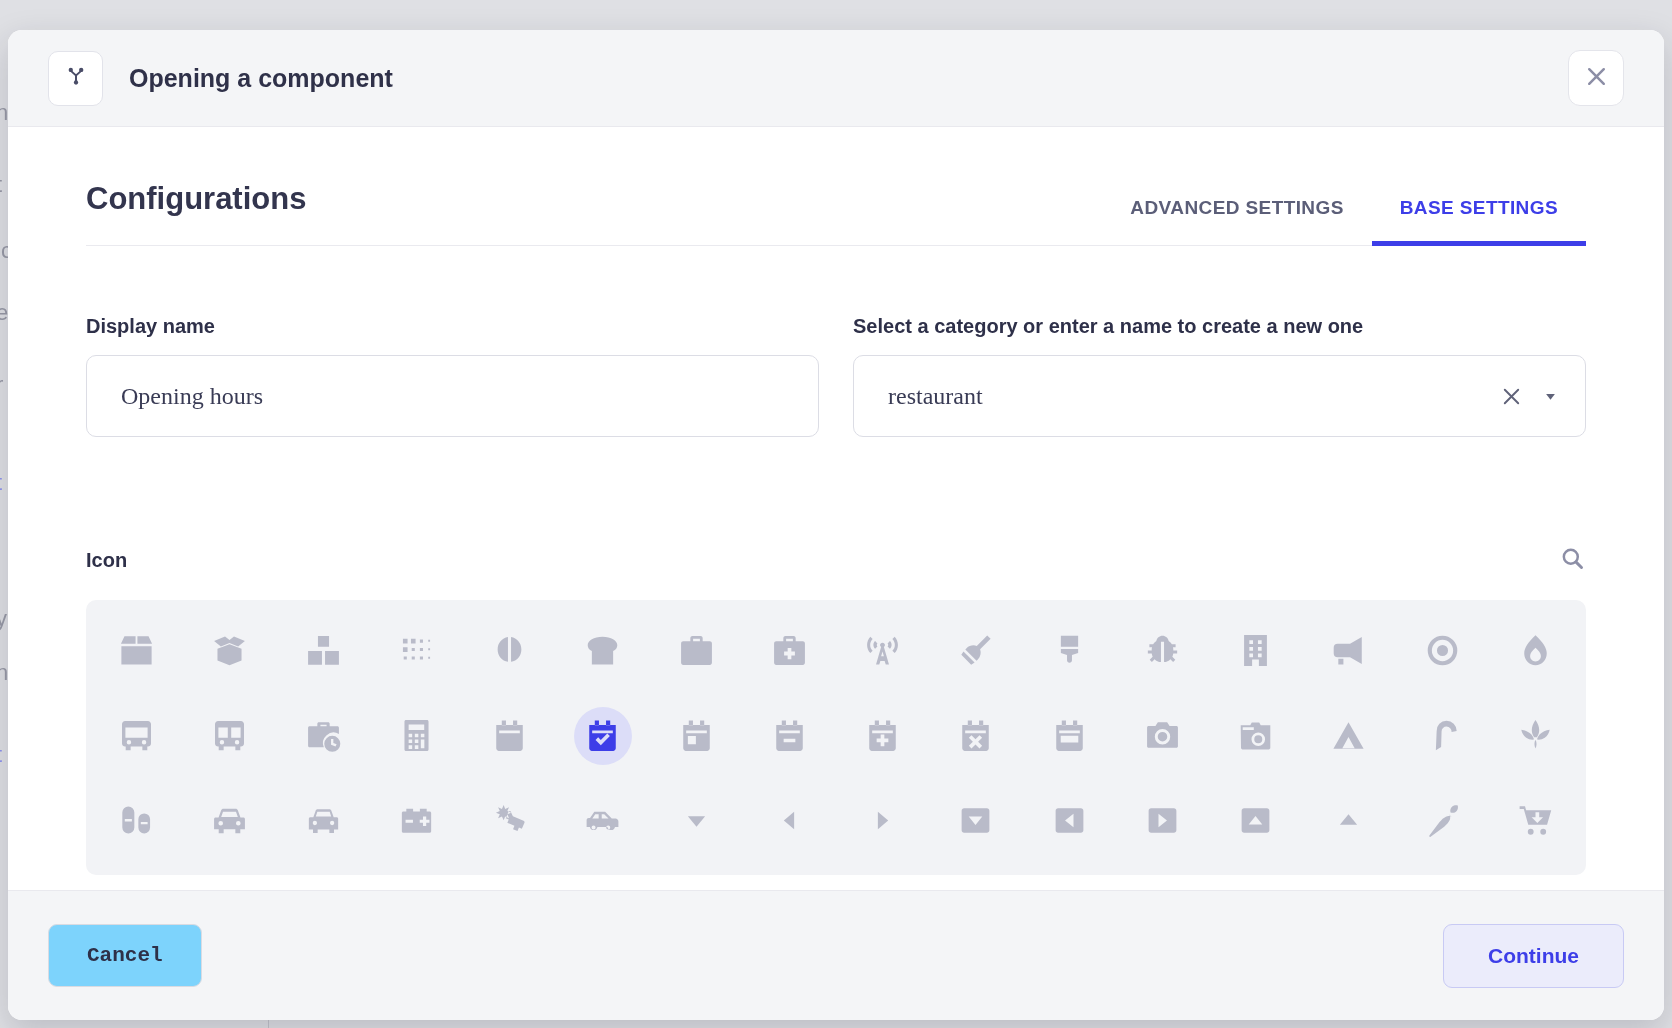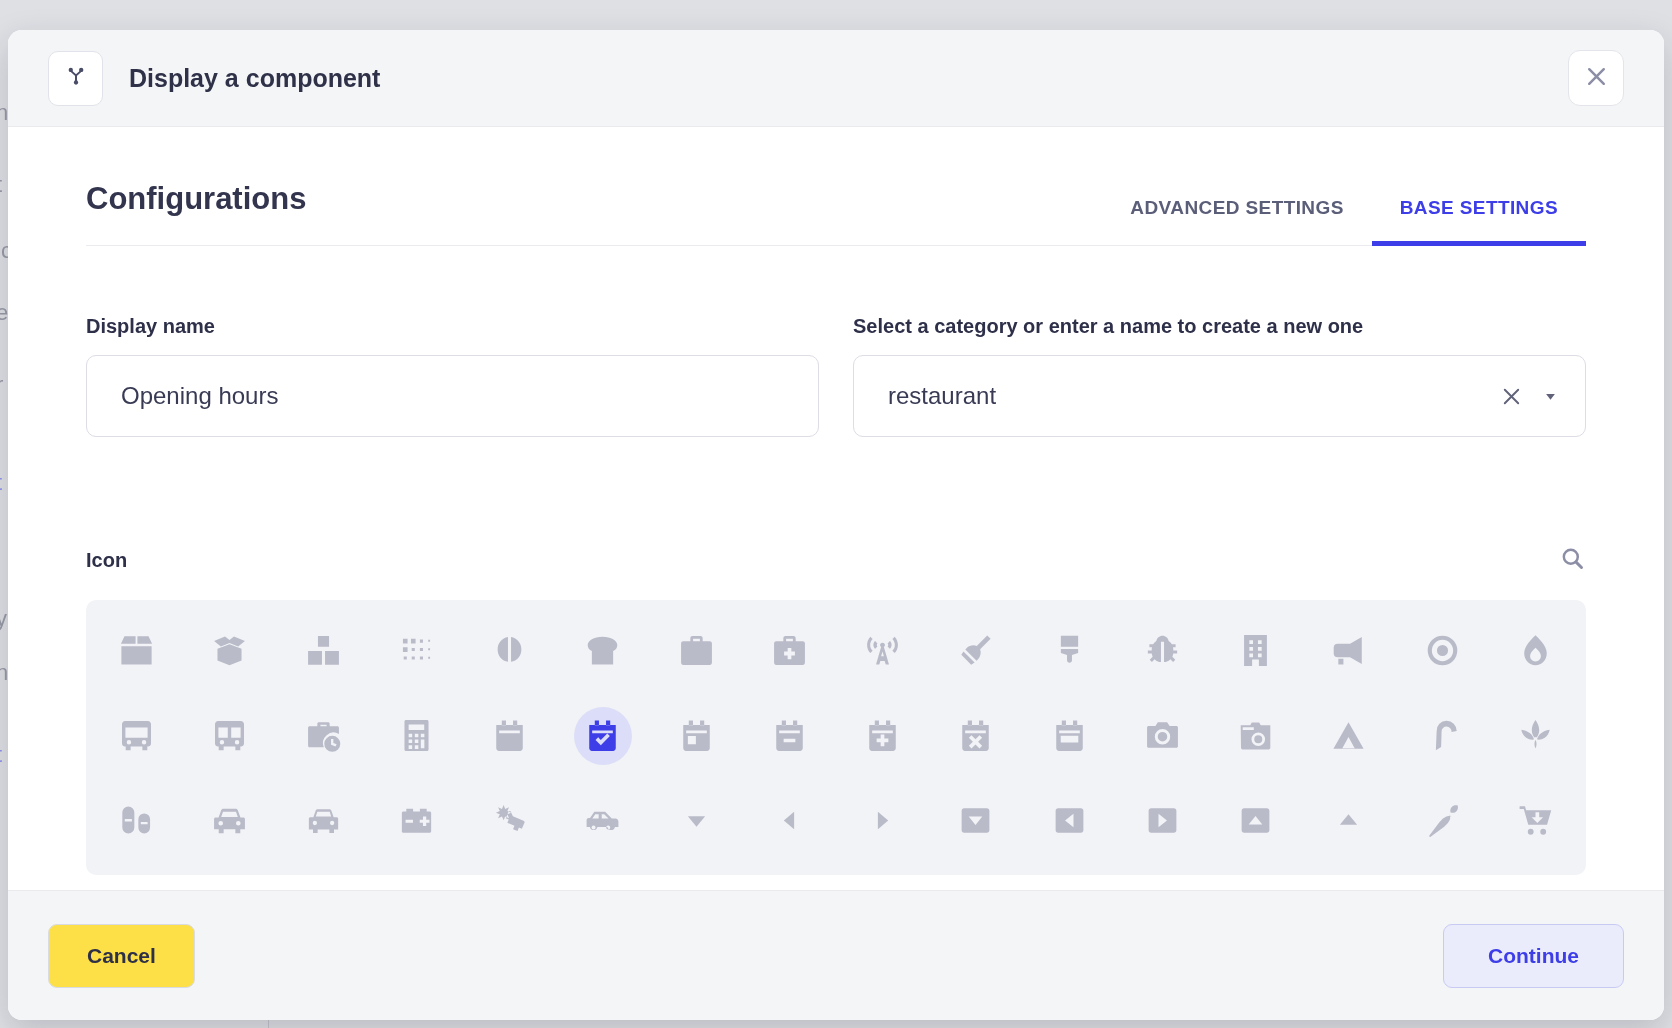--- a/index.html
+++ b/index.html
@@ -56,21 +56,21 @@
   .tab.active{color:var(--accent);}
   .tab.active::after{
     content:'';position:absolute;left:0;right:0;bottom:-1px;height:5px;background:var(--accent);
   }
 
   .form-row{margin-top:69px;display:grid;grid-template-columns:1fr 1fr;column-gap:34px;}
   .field-label{display:block;font-size:20px;font-weight:700;color:#2e3049;margin-bottom:17px;}
   .text-input{
     width:100%;height:82px;border:1px solid #dcdde5;border-radius:10px;background:#fff;
     padding:0 34px;font-size:24px;color:#393b55;outline:none;
-    font-family:Liberation Sans, sans-serif;
+    font-family:Liberation Serif, serif;
   }
   .select-wrap{position:relative;}
   .select-wrap .text-input{padding-right:120px;}
   .select-controls{
     position:absolute;right:28px;top:0;height:82px;display:flex;align-items:center;gap:20px;
   }
   .select-controls svg{cursor:pointer;}
 
   .icon-head{margin-top:108px;display:flex;justify-content:space-between;align-items:center;}
   .icon-label{font-size:20px;font-weight:700;color:#2e3049;}
@@ -90,21 +90,21 @@
   }
 
   .modal-footer{
     flex:0 0 130px;background:#f4f5f7;border-top:1px solid #e9e9ee;
     display:flex;align-items:center;justify-content:space-between;padding:0 40px;
   }
   .btn{
     font-family:"Liberation Sans", sans-serif;font-size:21px;font-weight:700;
     border-radius:9px;cursor:pointer;padding:19px 38px;
   }
-  .btn-cancel{background:#fde047;border:1px solid #d9dbe2;color:#2e3048;}
+  .btn-cancel{background:#7dd3fc;border:1px solid #d9dbe2;color:#2e3048;font-family:Liberation Mono, monospace;}
   .btn-continue{background:#ebecfb;border:1px solid #c8caf4;color:var(--accent);padding:19px 44px;margin-left:12px;}
 </style>
 </head>
 <body>
 
 <div class="bg-strip-left" id="bg-left">
     <span class="bg-frag" style="top: 100px;">n</span>
     <span class="bg-frag" style="top: 172px;">t</span>
     <span class="bg-frag" style="top: 238px;">ic</span>
     <span class="bg-frag" style="top: 300px;">e</span>
@@ -122,21 +122,21 @@
     <div class="chip">
       <span>
         <svg width="26" height="26" viewBox="0 0 24 24" fill="none">
           <path d="M7.5 7.5L12 11.5L16.5 7.5M12 11.5V16.5" stroke="#4a4d68" stroke-width="1.8" stroke-linecap="round"></path>
           <circle cx="7.2" cy="6.4" r="2" fill="#4a4d68"></circle>
           <circle cx="16.8" cy="6.4" r="2" fill="#4a4d68"></circle>
           <circle cx="12" cy="18" r="2" fill="#4a4d68"></circle>
         </svg>
       </span>
     </div>
-    <div class="dialog-title">Display a component</div>
+    <div class="dialog-title">Opening a component</div>
     <div class="close-btn">
       <span>
         <svg width="25" height="25" viewBox="0 0 24 24" fill="none">
           <path d="M5 5L19 19M19 5L5 19" stroke="#8c8ea6" stroke-width="2.4" stroke-linecap="round"></path>
         </svg>
       </span>
     </div>
   </div>
 
   <div class="modal-body">

